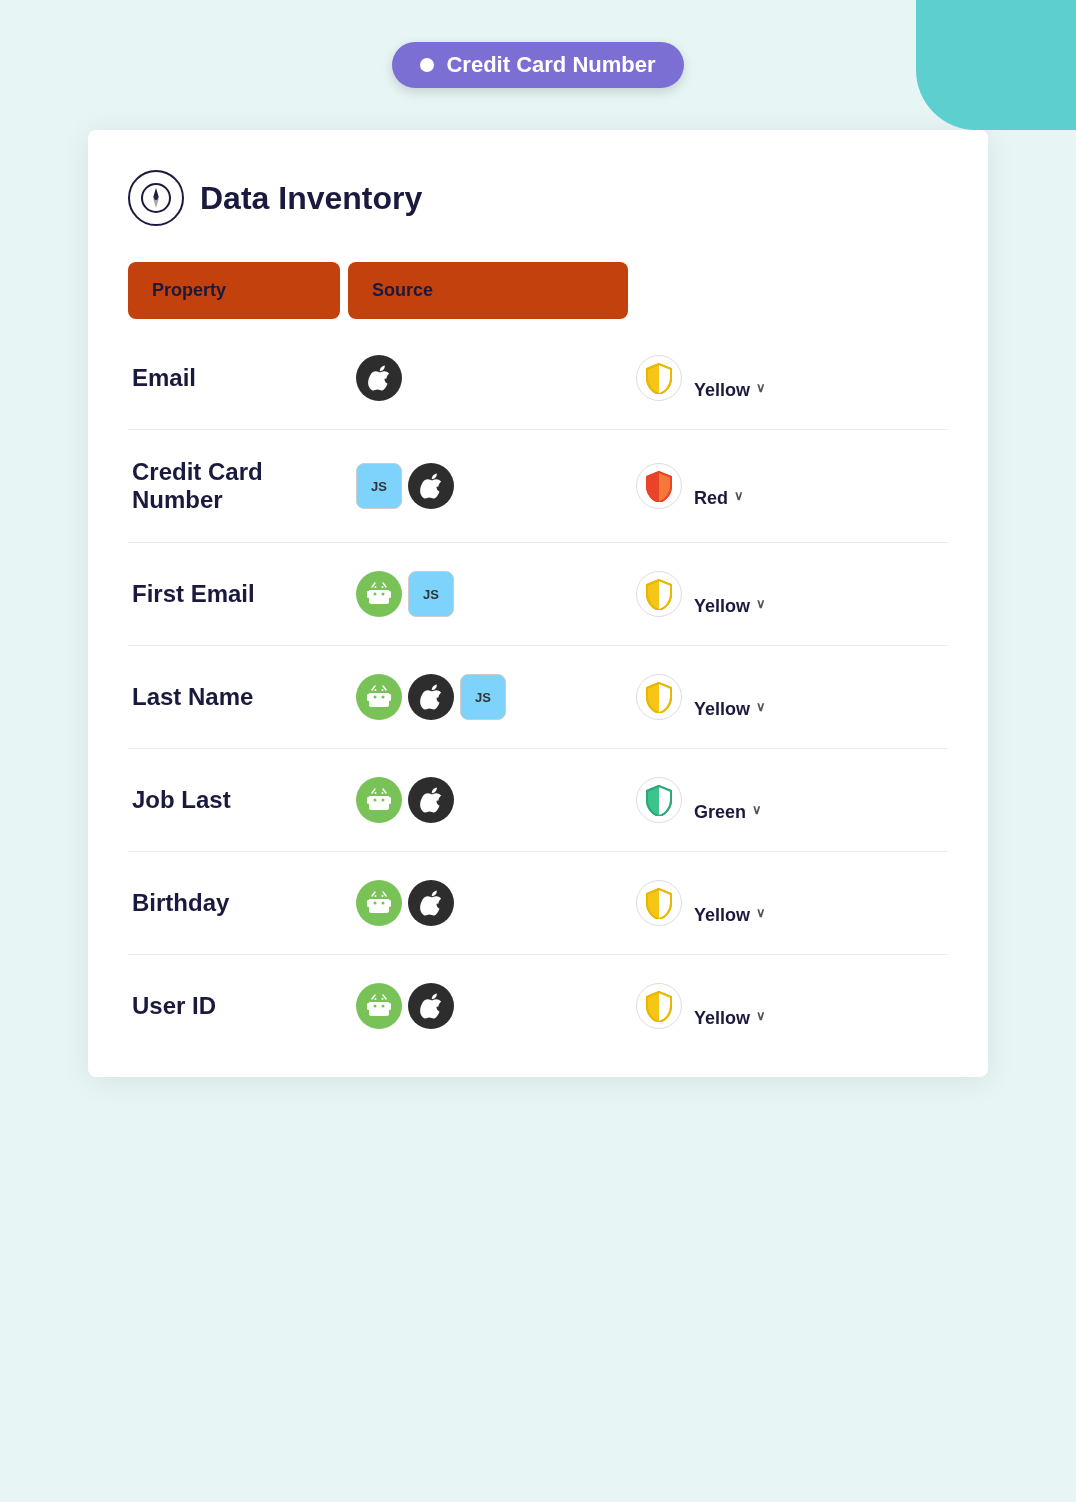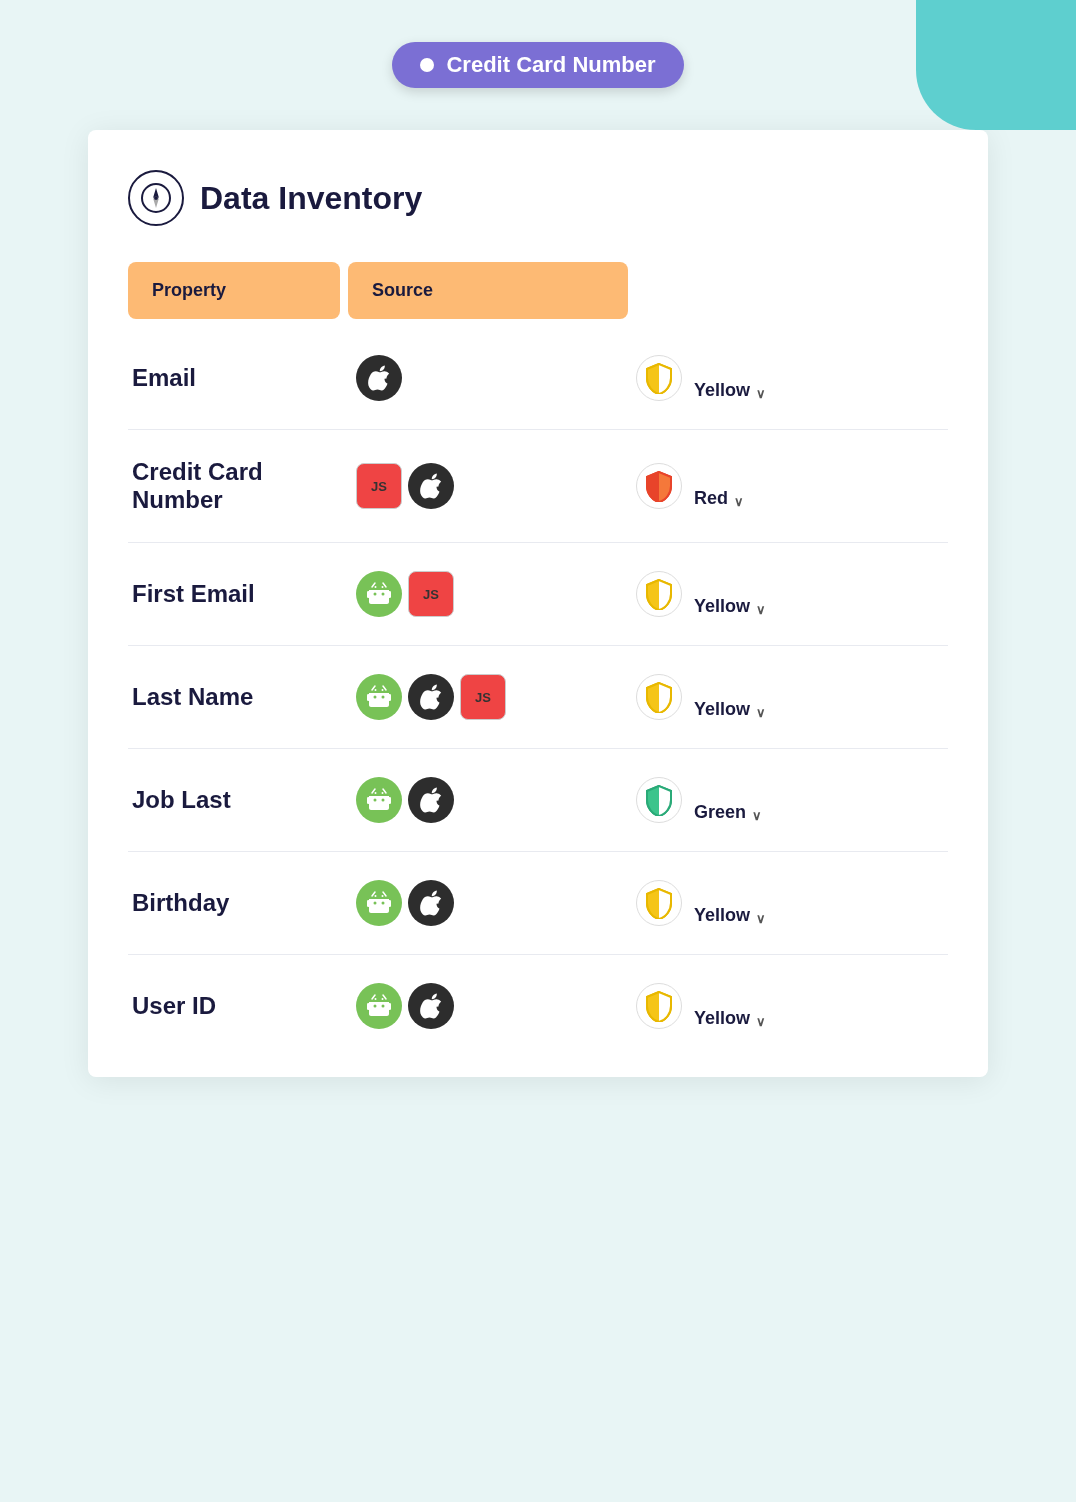--- a/index.html
+++ b/index.html
@@ -130,21 +130,21 @@
 
     
     .table-header {
       display: grid;
       grid-template-columns: 1fr 280px 320px;
       gap: 0;
       margin-bottom: 8px;
     }
 
     .col-header {
-      background: #fdba74;
+      background: #c2410c;
       padding: 18px 24px;
       font-size: 18px;
       font-weight: 700;
       color: #1a1a3e;
       border-radius: 8px;
     }
 
     .col-header:not(:last-child) {
       margin-right: 8px;
     }
@@ -199,21 +199,21 @@
       background: #2d2d2d;
       color: white;
     }
 
     .source-android {
       background: #78c257;
       color: white;
     }
 
     .source-js {
-      background: #ef4444;
+      background: #7dd3fc;
       border: 1.5px solid #ccc;
       color: #333;
       font-size: 12px;
       font-weight: 700;
       border-radius: 8px;
     }
 
     
     .shield-icon {
       width: 46px;
@@ -224,21 +224,21 @@
       align-items: center;
       justify-content: center;
       flex-shrink: 0;
     }
 
     .risk-label {
       font-size: 18px;
       font-weight: 600;
       color: #1a1a3e;
       display: flex;
-      align-items: flex-end;
+      align-items: flex-start;
       gap: 6px;
       margin-top: 24px;
     }
 
     .chevron-down {
       font-size: 13px;
       color: #555;
     }
   </style>
 </head>

